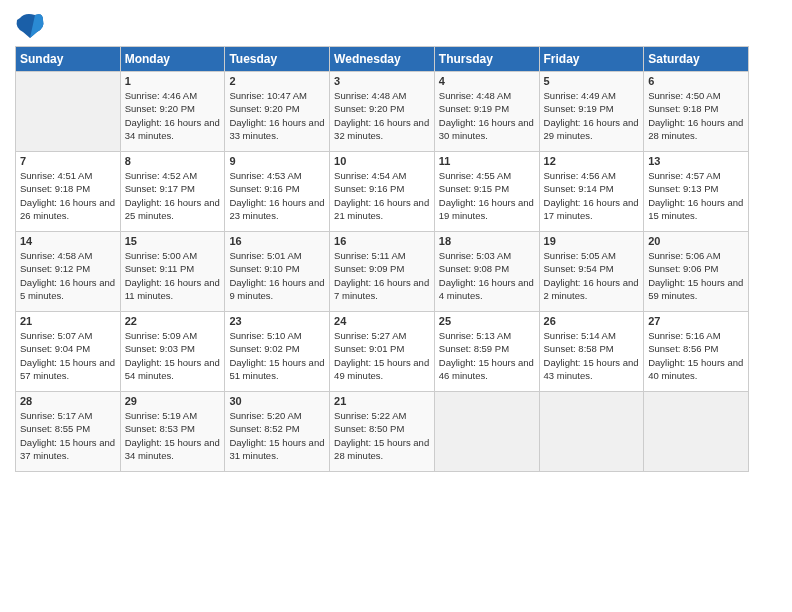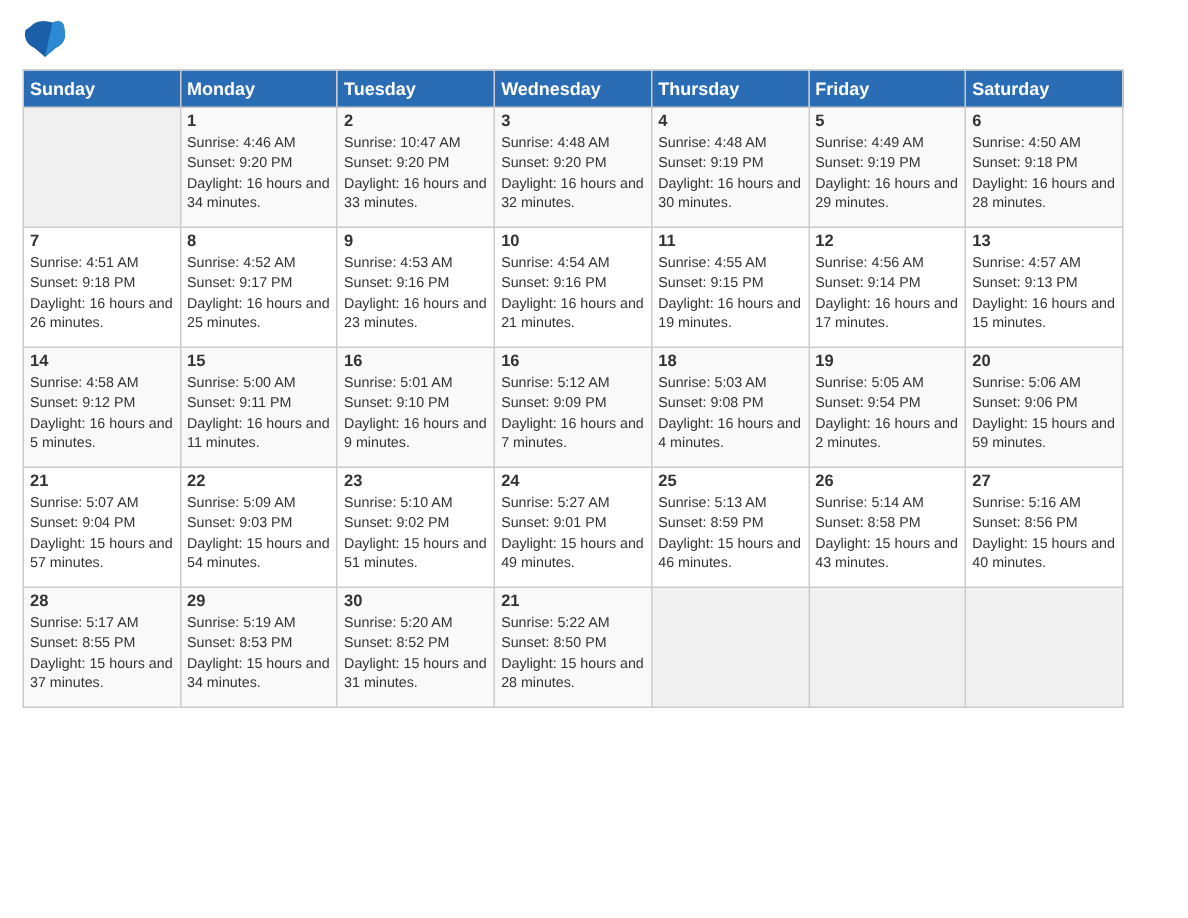--- a/index.html
+++ b/index.html
@@ -199,21 +199,21 @@
           <td>
             <span class="day-number">15</span>
             <div class="day-info"><span>Sunrise: 5:00 AM</span><br><span>Sunset: 9:11 PM</span><br><span>Daylight: 16 hours and 11 minutes.</span></div>
           </td>
           <td>
             <span class="day-number">16</span>
             <div class="day-info"><span>Sunrise: 5:01 AM</span><br><span>Sunset: 9:10 PM</span><br><span>Daylight: 16 hours and 9 minutes.</span></div>
           </td>
           <td>
             <span class="day-number">16</span>
-            <div class="day-info"><span>Sunrise: 5:12 AM</span><br><span>Sunset: 9:09 PM</span><br><span>Daylight: 16 hours and 7 minutes.</span></div>
+            <div class="day-info"><span>Sunrise: 5:11 AM</span><br><span>Sunset: 9:09 PM</span><br><span>Daylight: 16 hours and 7 minutes.</span></div>
           </td>
           <td>
             <span class="day-number">18</span>
             <div class="day-info"><span>Sunrise: 5:03 AM</span><br><span>Sunset: 9:08 PM</span><br><span>Daylight: 16 hours and 4 minutes.</span></div>
           </td>
           <td>
             <span class="day-number">19</span>
             <div class="day-info"><span>Sunrise: 5:05 AM</span><br><span>Sunset: 9:54 PM</span><br><span>Daylight: 16 hours and 2 minutes.</span></div>
           </td>
           <td>

